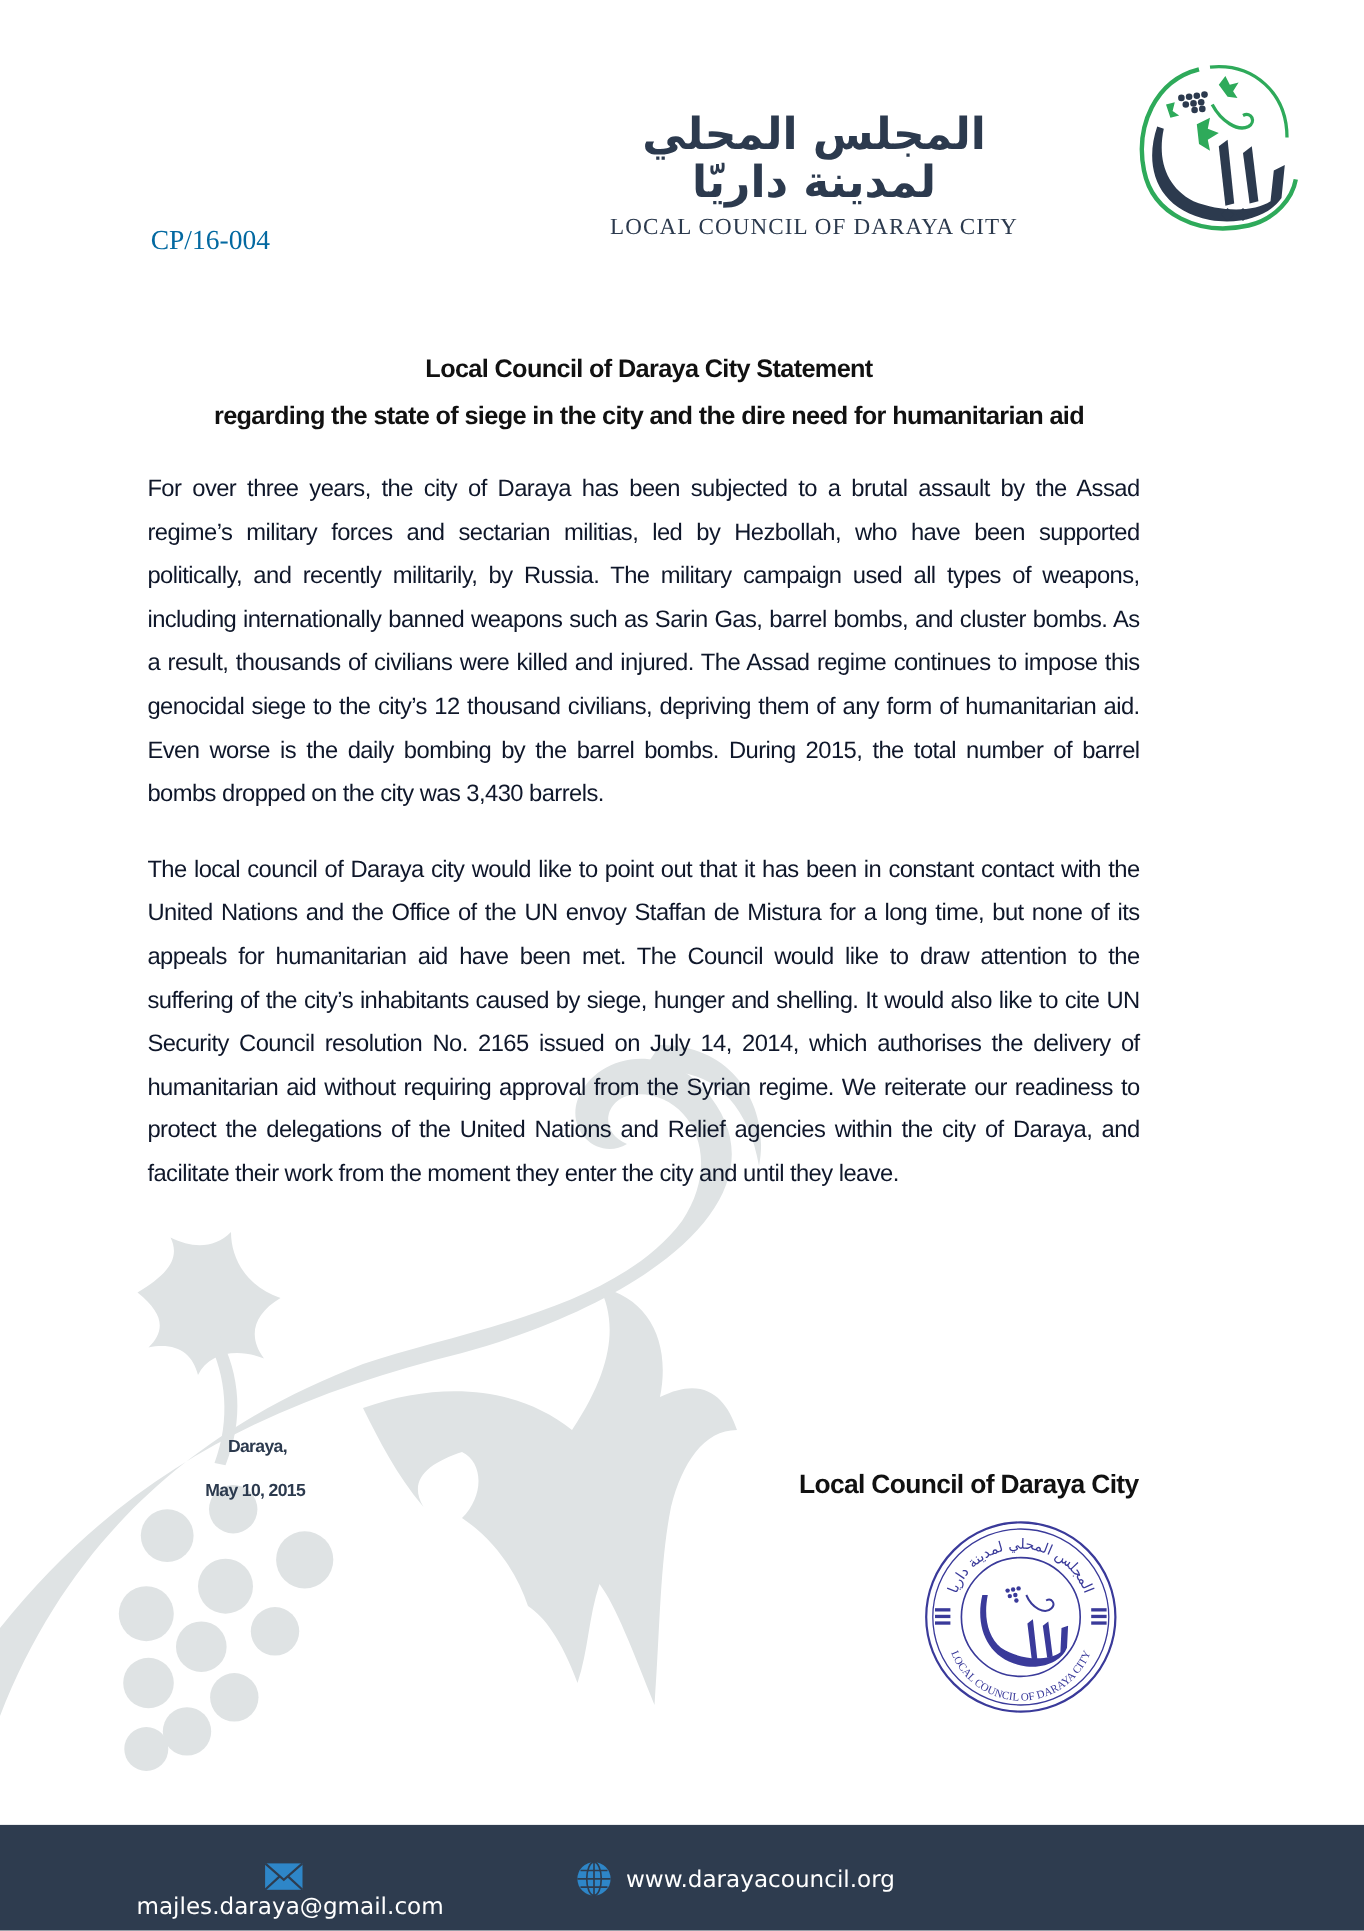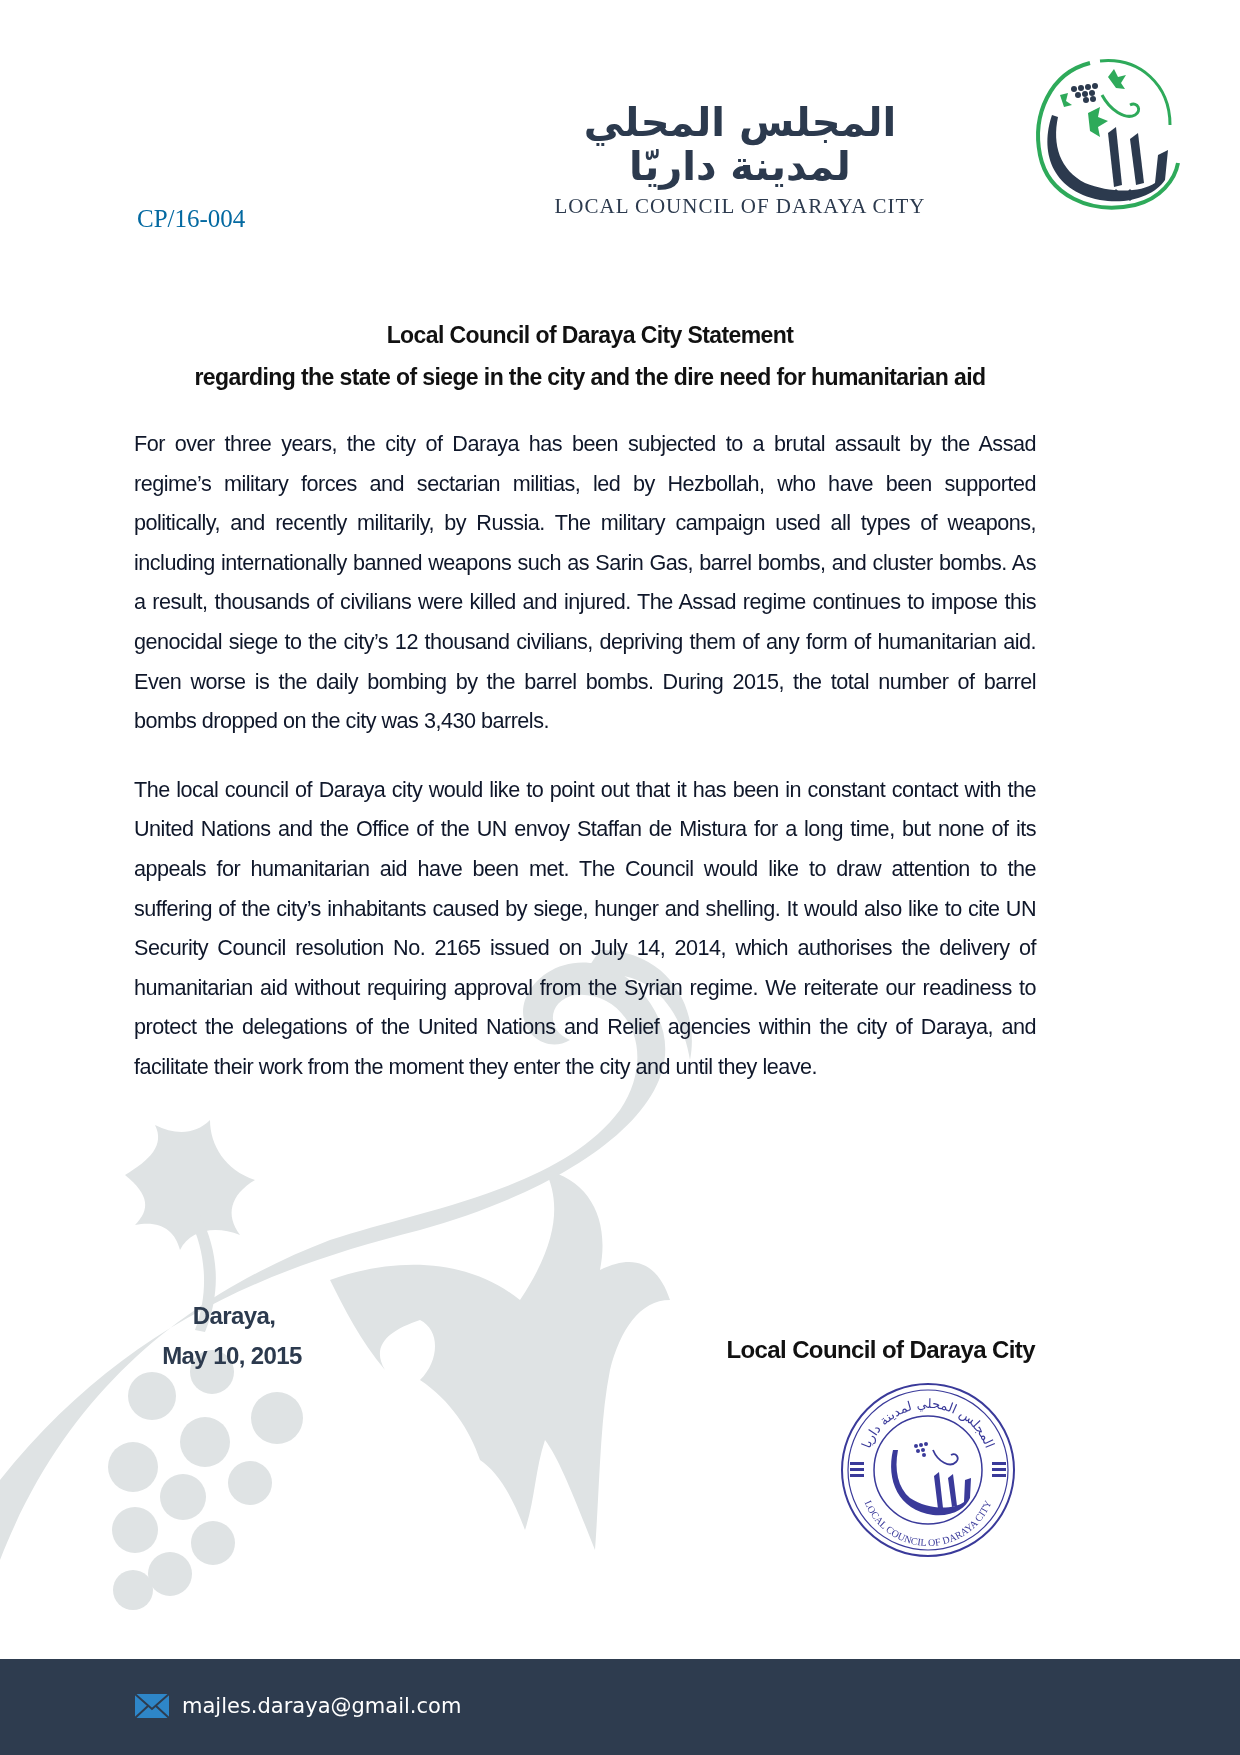--- a/index.html
+++ b/index.html
@@ -13,32 +13,32 @@
 
   .logo { position: absolute; left: 1030px; top: 55px; width: 150px; height: 162px; z-index: 2; }
 
   .ref { position: absolute; left: 137px; top: 205px; font-family: Liberation Serif, serif; font-size: 25px; color: #0369a1; z-index: 2; }
 
   .heading { position: absolute; left: 130px; top: 314px; width: 920px; text-align: center; z-index: 2; font-family: "Liberation Sans", sans-serif; font-weight: bold; color: #111; font-size: 23px; line-height: 42px; letter-spacing: -0.6px; }
 
   .body-text { position: absolute; left: 134px; top: 424px; width: 902px; z-index: 2; font-family: "Liberation Sans", sans-serif; font-size: 21.6px; line-height: 39.6px; color: #0f172a; text-align: justify; letter-spacing: -0.5px; }
   .body-text p { margin: 0 0 29px 0; }
 
-  .place-date { position: absolute; left: 134px; top: 1296px; width: 200px; text-align: center; z-index: 2; font-weight: bold; font-size: 24px; line-height: 40px; color: #2c3a4e; letter-spacing: -0.6px; }
+  .place-date { position: absolute; left: 134px; top: 1296px; width: 200px; text-align: center; z-index: 2; font-weight: bold; font-size: 16px; line-height: 40px; color: #2c3a4e; letter-spacing: -0.6px; }
   .place-date div { white-space: nowrap; }
   .place-date .date { margin-left: -4px; }
 
   .signature { position: absolute; left: 700px; top: 1336px; width: 335px; text-align: right; z-index: 2; font-weight: bold; font-size: 24px; color: #111; letter-spacing: -0.6px; }
 
   .stamp { position: absolute; left: 838px; top: 1380px; width: 180px; height: 180px; z-index: 2; }
 
   .footer { position: absolute; left: 0; top: 1659px; width: 1240px; height: 96px; background: #2e3c4f; z-index: 3; }
   .footer-item { position: absolute; top: 32px; display: flex; align-items: center; color: #ffffff; font-family: "DejaVu Sans", sans-serif; font-size: 21px; }
   .footer-item .ico { width: 36px; height: 30px; margin-right: 12px; }
-  .footer-email { left: 134px; }
+  .footer-email { left: 124px; flex-direction: column; }
   .footer-web { left: 523px; }
 </style>
 </head>
 <body>
 
 <svg class="watermark" viewBox="0 0 1240 1755">
   <g fill="#dfe3e4">
 
     <path d="M0 1480 C 120 1330, 260 1270, 420 1230 C 600 1180, 720 1080, 640 990 C 600 945, 540 960, 525 1000 C 515 1030, 545 1055, 570 1040 C 545 1030, 548 1000, 575 995 C 625 990, 660 1050, 620 1110 C 560 1190, 420 1210, 330 1240 C 200 1290, 70 1380, 0 1560 Z"></path>
 
@@ -152,13 +152,25 @@
 
 <div class="footer">
   <div class="footer-item footer-email">
     <svg class="ico" viewBox="0 0 36 30">
       <rect x="1" y="3" width="34" height="24" fill="#2e86c8"></rect>
       <path d="M1 3 L18 18 L35 3" fill="none" stroke="#2e3c4f" stroke-width="2"></path>
       <path d="M1 27 L14 15 M35 27 L22 15" fill="none" stroke="#2e3c4f" stroke-width="2"></path>
     </svg>
     <span>majles.daraya@gmail.com</span>
   </div>
+  <div class="footer-item footer-web">
+    <svg class="ico" viewBox="0 0 36 36" style="height:34px;width:34px;">
+      <circle cx="18" cy="18" r="16" fill="#2e86c8"></circle>
+      <g fill="none" stroke="#2e3c4f" stroke-width="1.6">
+        <ellipse cx="18" cy="18" rx="7" ry="16"></ellipse>
+        <line x1="18" y1="2" x2="18" y2="34"></line>
+        <line x1="2" y1="18" x2="34" y2="18"></line>
+        <path d="M5 10 H31 M5 26 H31"></path>
+      </g>
+    </svg>
+    <span>www.darayacouncil.org</span>
+  </div>
 </div>
 
 </body></html>

